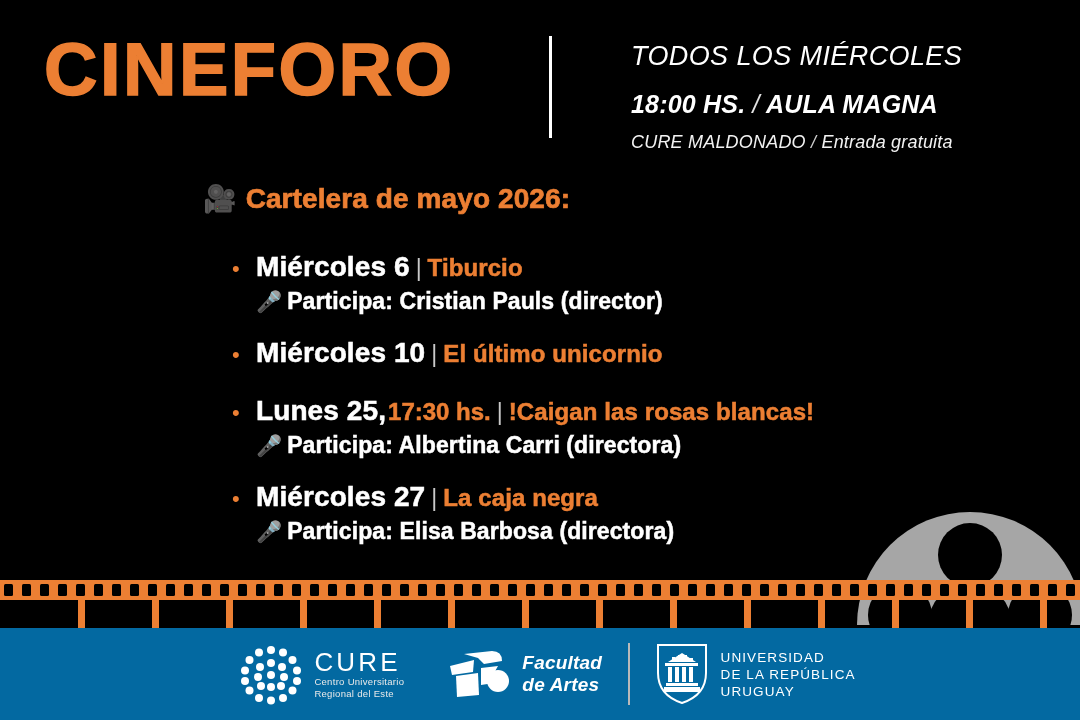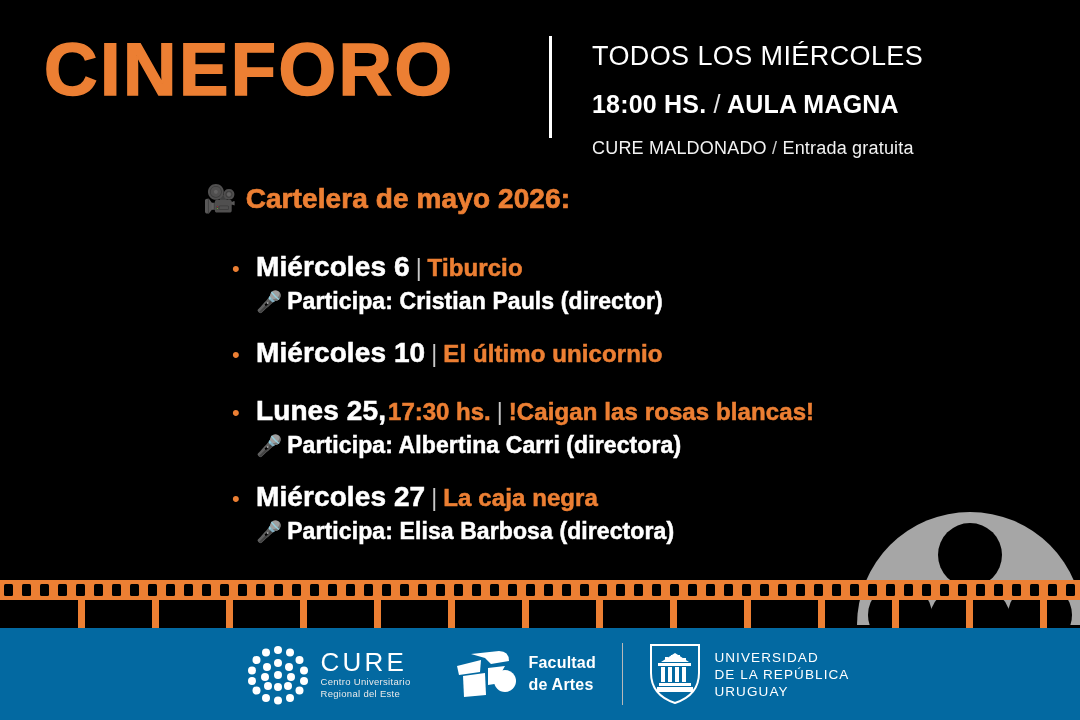--- a/index.html
+++ b/index.html
@@ -51,23 +51,24 @@
     position: absolute;
     left: 549px;
     top: 36px;
     width: 3px;
     height: 102px;
     background: #ffffff;
   }
 
   .header-text {
     position: absolute;
-    left: 592px;
+    left: 631px;
     top: 40px;
     width: 430px;
+    font-style: italic;
   }
   .hl1 {
     font-size: 27px;
     font-weight: normal;
     letter-spacing: 0.4px;
     line-height: 33px;
     white-space: nowrap;
   }
   .hl2 {
     font-size: 25px;
@@ -80,21 +81,21 @@
   .hl2 .sep {
     font-weight: normal;
     color: #e4e4e4;
   }
   .hl3 {
     font-size: 18px;
     font-weight: normal;
     letter-spacing: 0.2px;
     line-height: 24px;
     white-space: nowrap;
-    margin-top: 16px;
+    margin-top: 10px;
     color: #f2f2f2;
   }
   .hl3 .sep { color: #cfcfcf; }
 
   
   .billboard-heading {
     position: absolute;
     left: 203px;
     top: 183px;
     display: flex;
@@ -278,25 +279,26 @@
   }
   .cure-text .cure-sub {
     font-size: 9.5px;
     line-height: 12px;
     letter-spacing: 0.3px;
     color: #eaeaea;
     font-weight: normal;
   }
   .artes-logo { gap: 12px; padding-left: 18px; padding-right: 26px; }
   .artes-text {
-    font-size: 16px;
+    font-size: 19px;
     font-weight: bold;
     line-height: 22px;
     letter-spacing: 0.2px;
     color: #ffffff;
+    font-style: italic;
   }
   .footer-sep {
     width: 1.5px;
     height: 62px;
     background: #b9b9b9;
     flex: 0 0 1.5px;
   }
   .udelar-logo { gap: 13px; padding-left: 26px; }
   .udelar-text {
     font-size: 13.5px;

